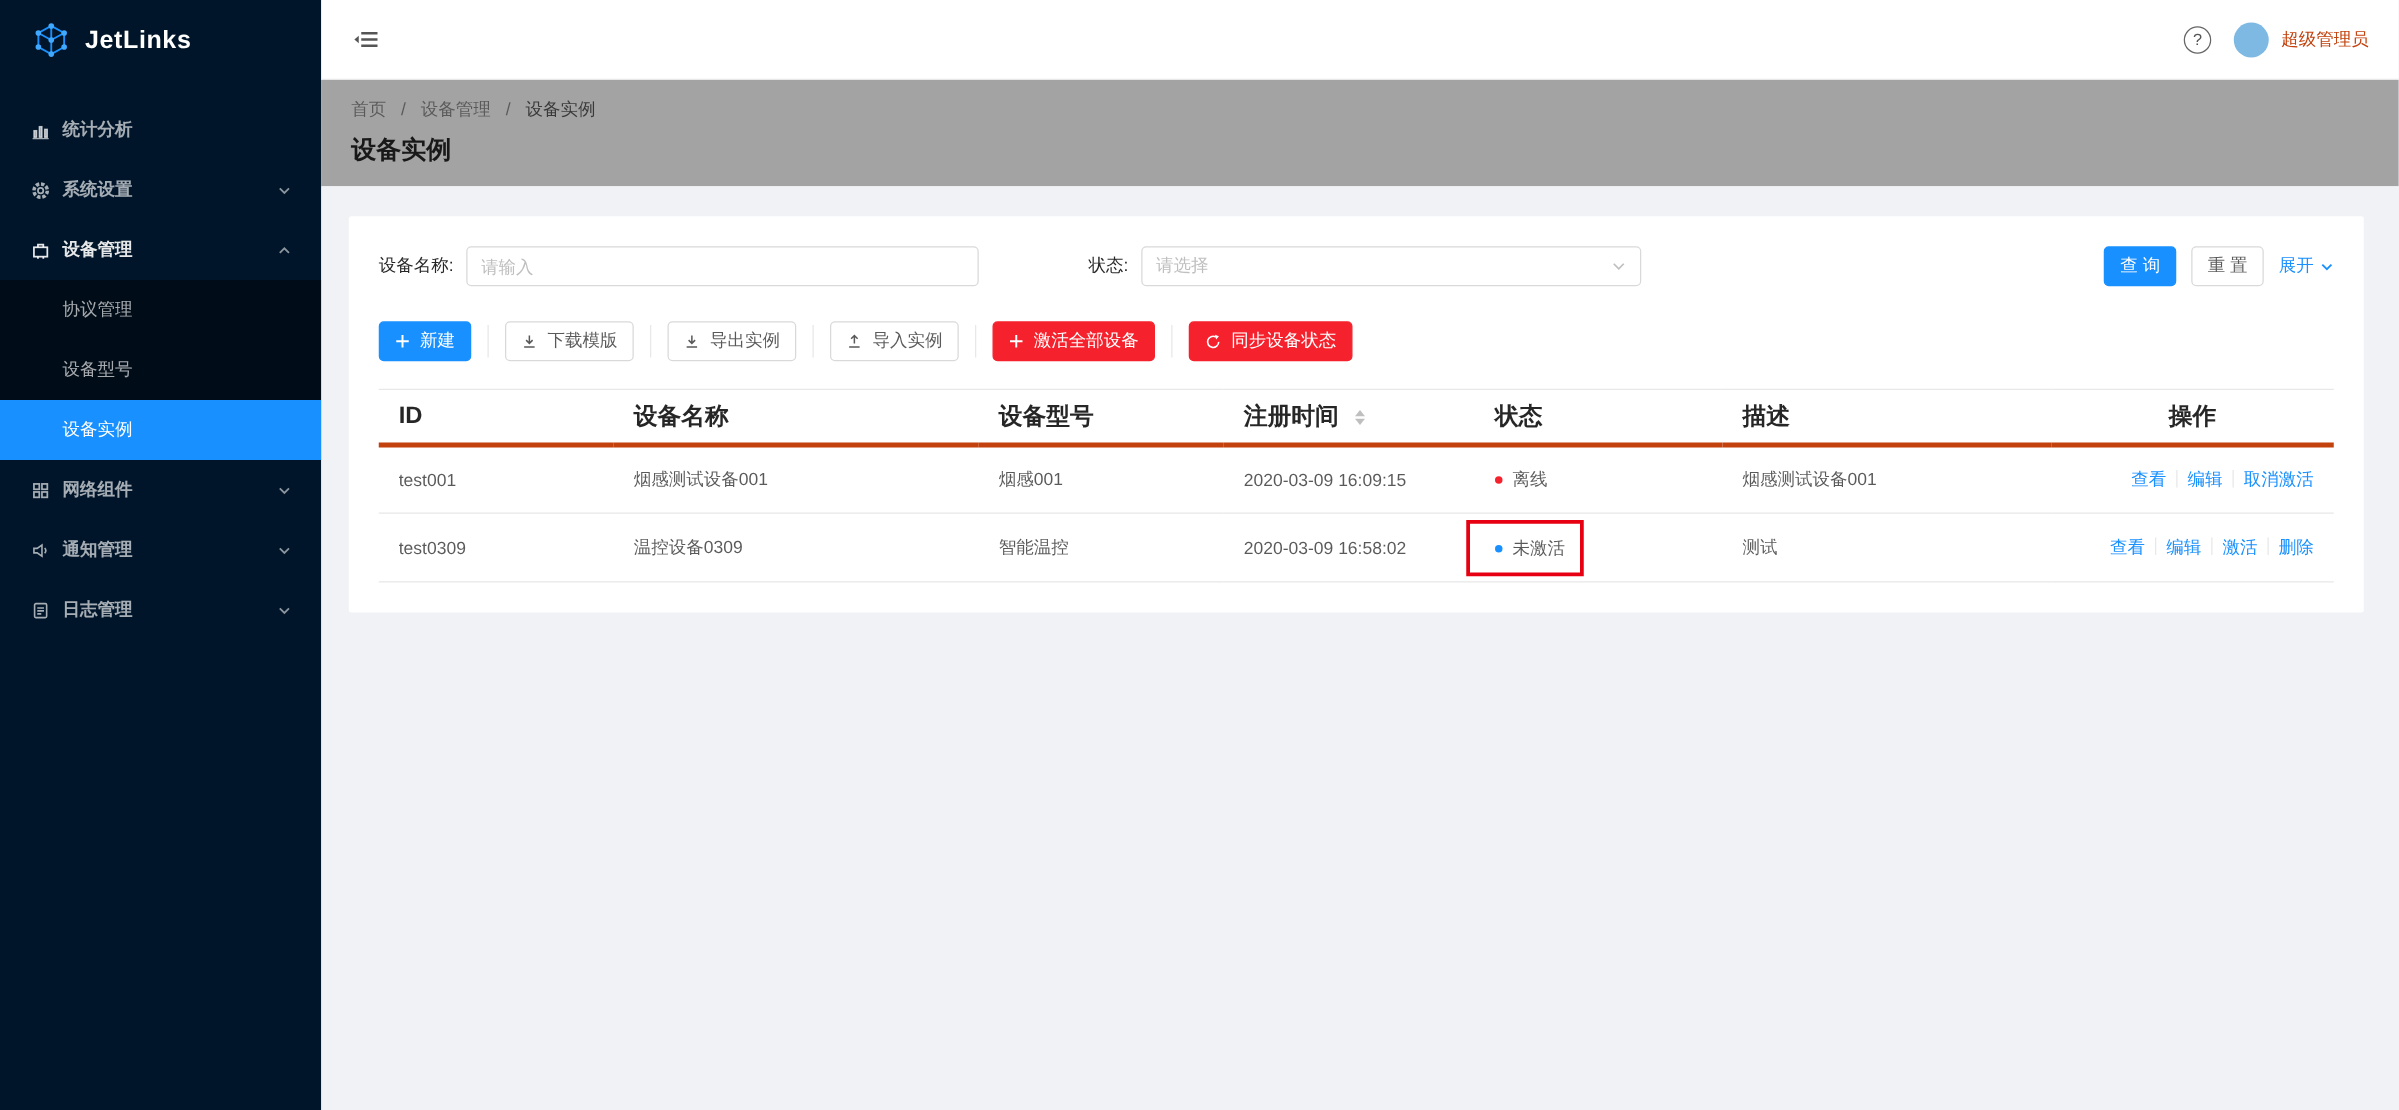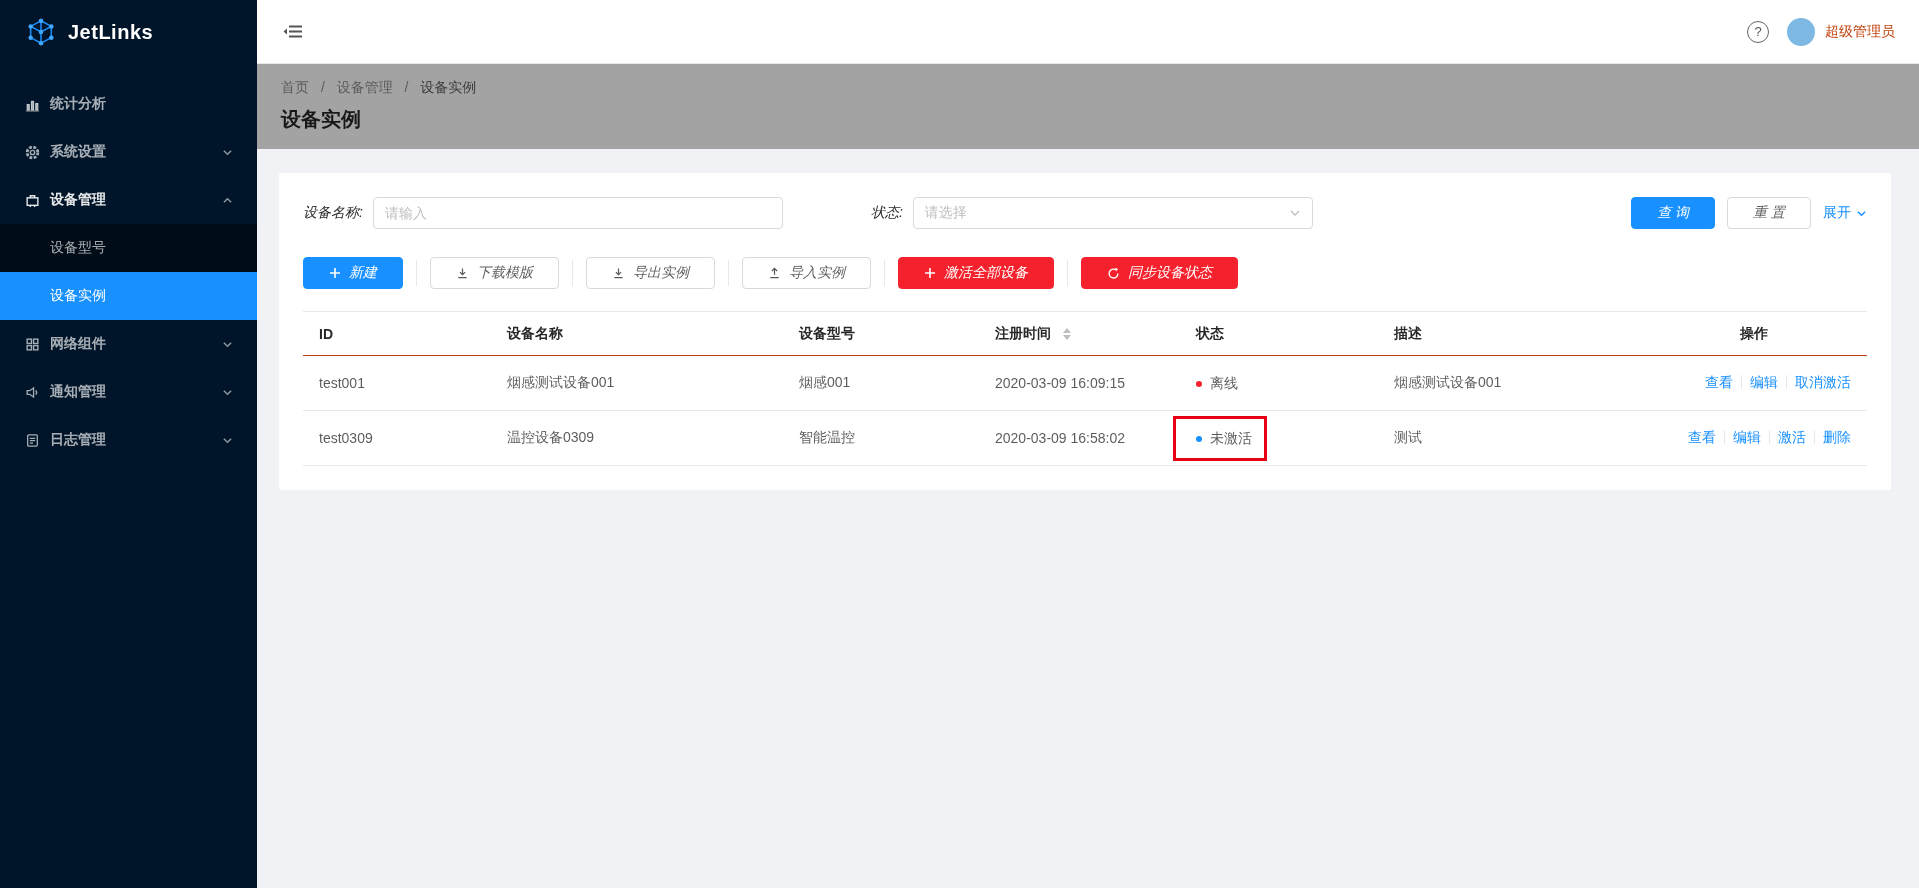--- a/index.html
+++ b/index.html
@@ -41,46 +41,46 @@
   .bc-sep { margin:0 8px; color:rgba(0,0,0,.45); }
   .bc-current { color:rgba(0,0,0,.65); }
   .page-title { font-size:20px; font-weight:600; color:rgba(0,0,0,.85); margin-top:8px; }
 
   .content { flex:1; background:#f0f2f5; padding:24px 28px 24px 22px; overflow:hidden; }
   .card { background:#fff; border-radius:2px; padding:24px; }
 
   
   .filter-row { display:flex; align-items:center; }
   .f-group { display:flex; align-items:center; }
-  .f-label { color:rgba(0,0,0,.85); margin-right:10px; white-space:nowrap;font-style:italic; }
+  .f-label { color:rgba(0,0,0,.85); margin-right:10px; white-space:nowrap; }
   .ipt { width:410px; height:32px; border:1px solid #d9d9d9; border-radius:4px;
     padding:0 11px; font-size:14px; color:rgba(0,0,0,.65); outline:none;
     font-family:"Liberation Sans","DejaVu Sans",sans-serif; }
   .ipt::placeholder { color:#bfbfbf; }
   .sel { width:400px; height:32px; border:1px solid #d9d9d9; border-radius:4px; background:#fff;
     display:flex; align-items:center; justify-content:space-between; padding:0 11px; cursor:pointer; }
   .sel-ph { color:#bfbfbf; }
   .f-status { margin-left:88px; }
   .f-actions { margin-left:auto; display:flex; align-items:center; gap:12px; }
 
-  .btn { height:32px; padding:0 25px; border-radius:4px; border:1px solid #d9d9d9; background:#fff;
+  .btn { height:32px; padding:0 12px; border-radius:4px; border:1px solid #d9d9d9; background:#fff;
     color:rgba(0,0,0,.65); font-size:14px; cursor:pointer; display:inline-flex; align-items:center;
-    gap:8px; white-space:nowrap; font-family:"Liberation Sans","DejaVu Sans",sans-serif;font-style:italic; }
+    gap:8px; white-space:nowrap; font-family:"Liberation Sans","DejaVu Sans",sans-serif; }
   .btn-primary { background:#1890ff; border-color:#1890ff; color:#fff; }
   .btn-danger { background:#f5222d; border-color:#f5222d; color:#fff; }
   .expand-link { color:#1890ff; display:inline-flex; align-items:center; gap:5px; cursor:pointer; }
 
   
   .toolbar { margin-top:28px; display:flex; align-items:center; }
   .v-div { width:1px; height:26px; background:#e8e8e8; margin:0 13px; }
 
   
   table { margin-top:22px; width:100%; border-collapse:collapse; table-layout:fixed; }
-  thead th { border-top:1px solid #e8e8e8; border-bottom:1px solid #c2410c; height:44px;
-    text-align:left; padding:0 16px; color:rgba(0,0,0,.85); font-weight:600; font-size:14px; }
+  thead th { border-top:1px solid #e8e8e8; border-bottom:4px solid #c2410c; height:44px;
+    text-align:left; padding:0 16px; color:rgba(0,0,0,.85); font-weight:600; font-size:19px; }
   th.col-op { text-align:center; }
   tbody td { height:55px; border-bottom:1px solid #e8e8e8; padding:0 16px;
     color:rgba(0,0,0,.65); font-size:14px; }
   td.col-op { text-align:right; }
   .sorter { display:inline-flex; flex-direction:column; gap:2px; margin-left:8px;
     vertical-align:middle; cursor:pointer; }
   .caret-up { width:0; height:0; border-left:4px solid transparent; border-right:4px solid transparent;
     border-bottom:5px solid #bfbfbf; }
   .caret-down { width:0; height:0; border-left:4px solid transparent; border-right:4px solid transparent;
     border-top:5px solid #bfbfbf; }
@@ -169,20 +169,23 @@
         </span>
         <span class="mi-label">设备管理</span>
         <span class="chev">
           <svg width="11" height="11" viewBox="0 0 12 12" fill="none" stroke="currentColor" stroke-width="1.6">
               <path d="M2 8 L6 4 L10 8"></path>
             </svg>
         </span>
       </div>
 
       <div class="submenu">
+        <div class="submenu-item">
+          <span>协议管理</span>
+        </div>
         <div class="submenu-item">
           <span>设备型号</span>
         </div>
         <div class="submenu-item active">
           <span>设备实例</span>
         </div>
       </div>
 
       <div class="menu-item">
         <span class="mi-icon">

